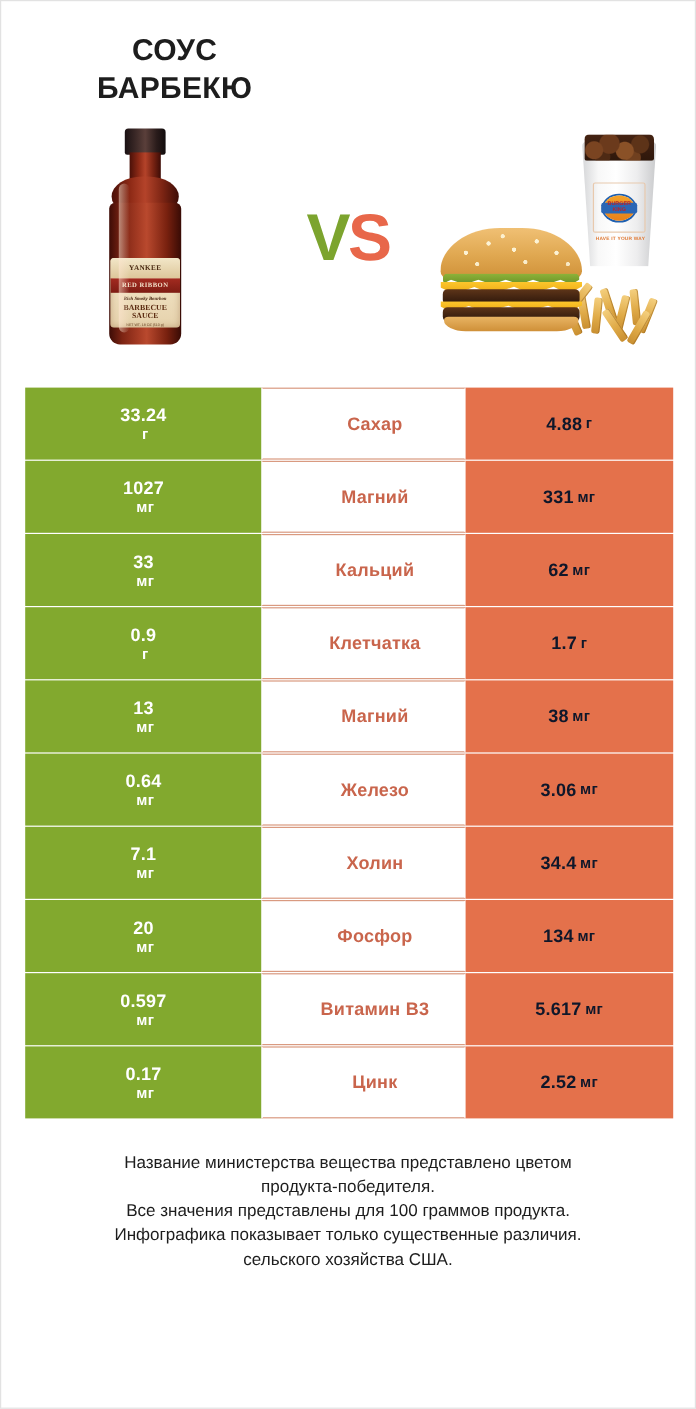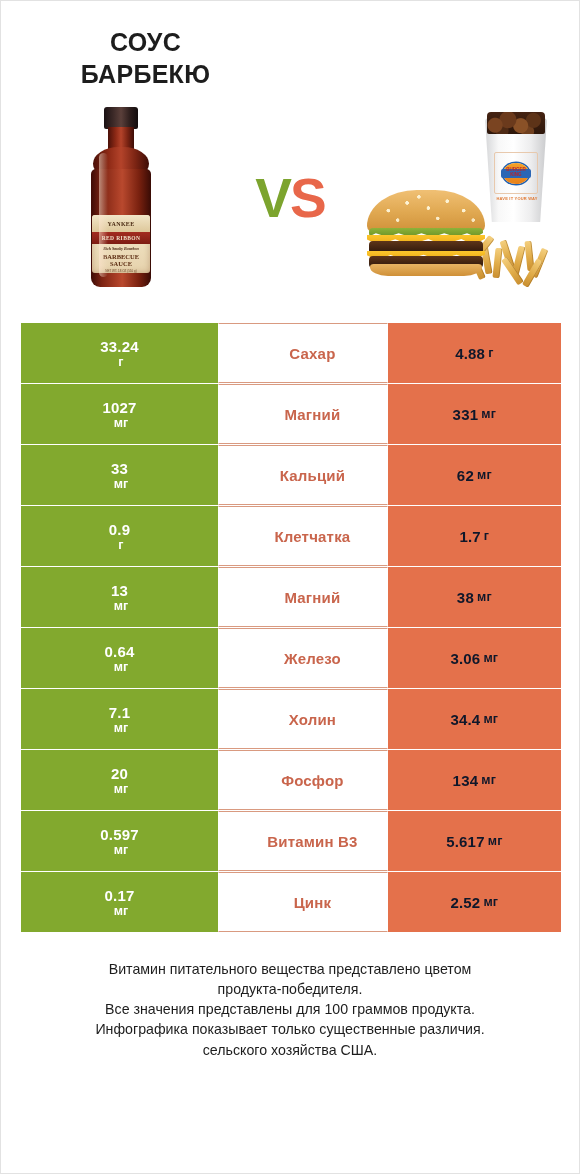--- a/index.html
+++ b/index.html
@@ -528,18 +528,18 @@
         <span>Цинк</span>
       </div>
       <div class="cell cell-right">
         <span>2.52</span>
         <span class="unit">мг</span>
       </div>
     </div>
   </div>
 
 <div class="footer">
-  <p>Витамин питательного вещества представлено цветом</p>
+  <p>Название министерства вещества представлено цветом</p>
   <p>продукта-победителя.</p>
   <p><span>Все значения представлены для </span><b>100</b><span> граммов продукта.</span></p>
   <p>Инфографика показывает только существенные различия.</p>
   <p>сельского хозяйства США.</p>
 </div>
 
 </body></html>

